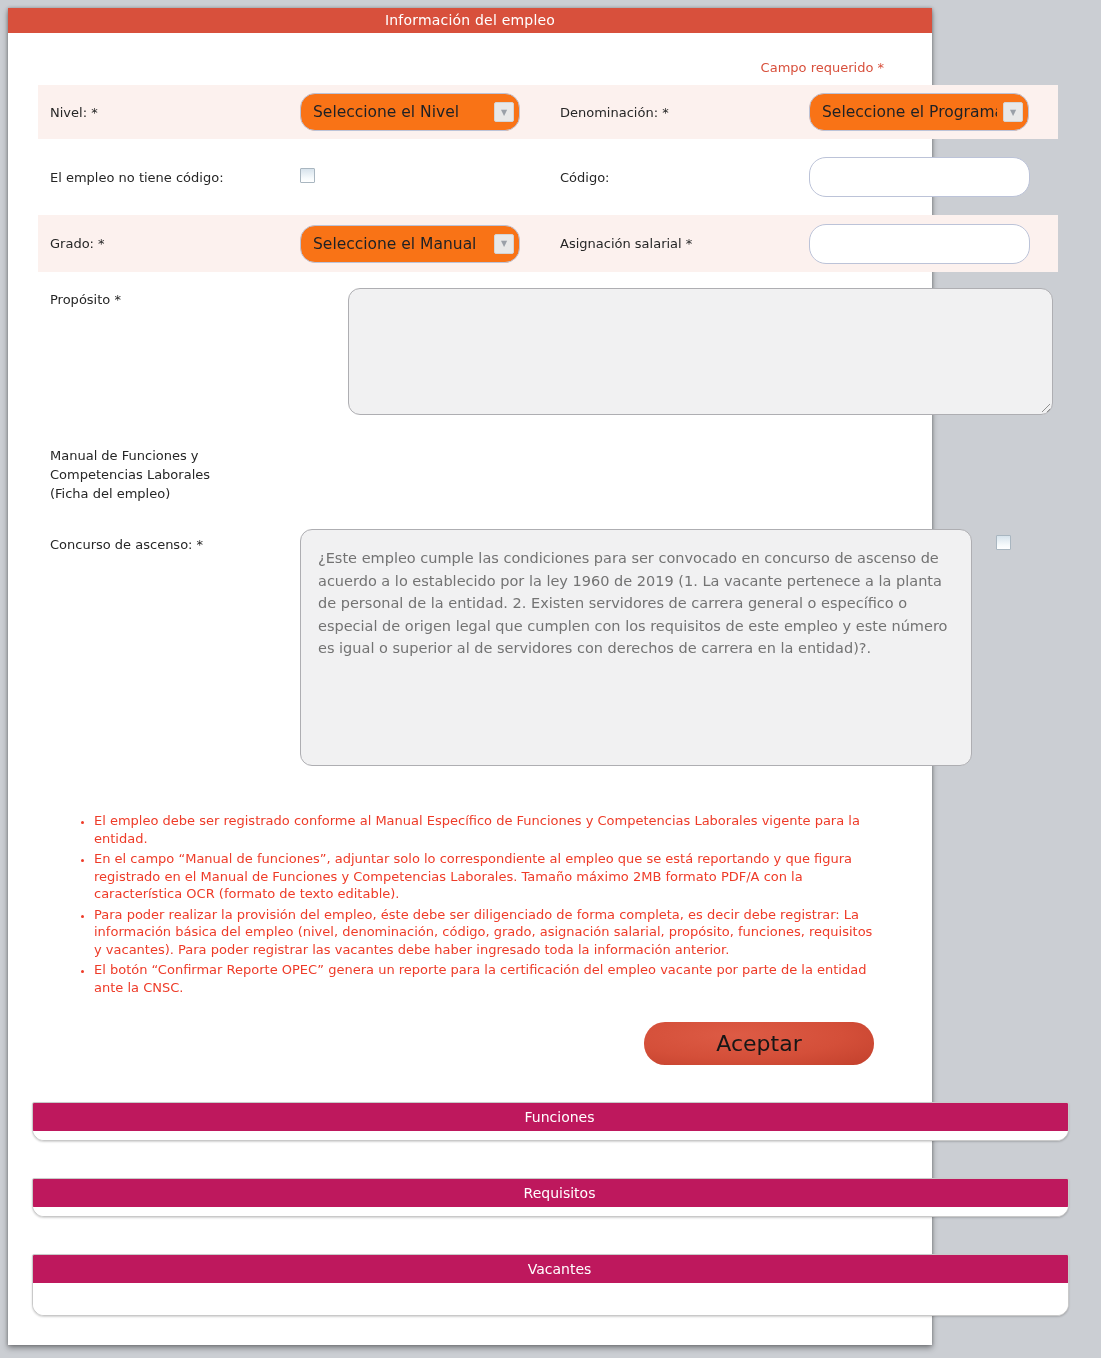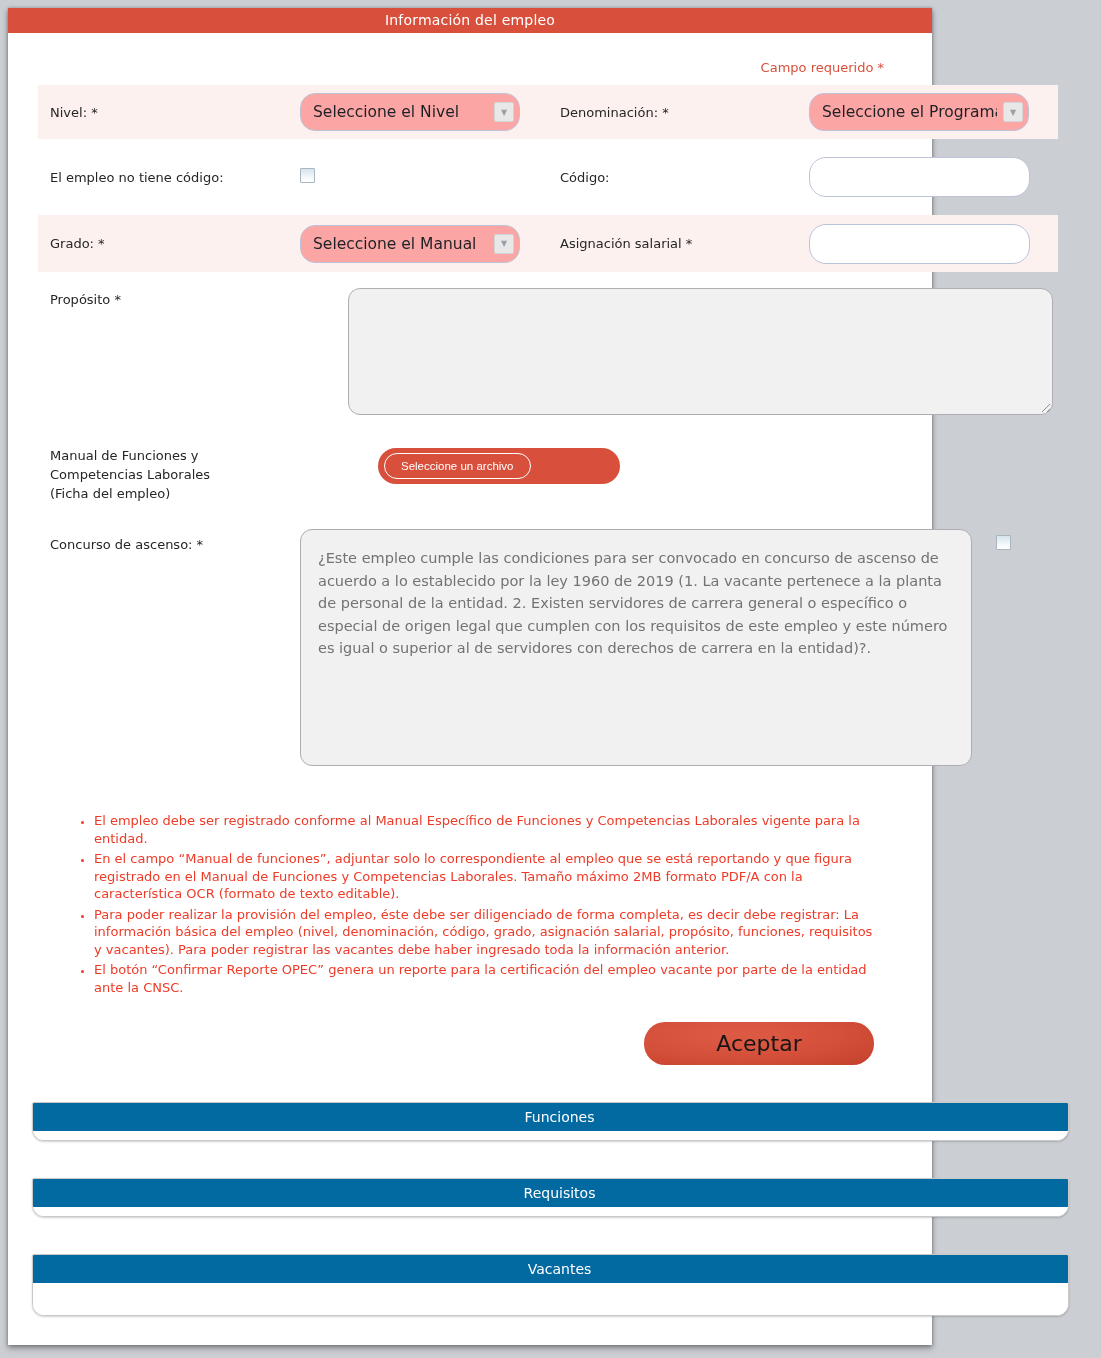--- a/index.html
+++ b/index.html
@@ -32,21 +32,21 @@
     display:grid; grid-template-columns:250px 260px 249px 1fr;
     align-items:center; padding-left:12px;
   }
   .row.pink { background:#fcf1ee; }
   .r1 { height:54px; }
   .r2 { height:76px; }
   .r3 { height:57px; }
   .label { font-size:13px; color:#262626; }
 
   .select {
-    width:220px; height:38px; background:#fca5a5;
+    width:220px; height:38px; background:#f97316;
     border:1px solid #bcc3d8; border-radius:15px;
     display:flex; align-items:center; padding:0 5px 0 12px;
     font-size:15.5px; color:#1d2126; cursor:pointer;
   }
   .select .sel-text {
     white-space:nowrap; overflow:hidden; max-width:175px; flex:0 1 auto;
   }
   .select .arrow {
     margin-left:auto; width:20px; height:20px; background:#e8e8e8;
     border:1px solid #d4d4d4; border-radius:2px; flex:0 0 auto;
@@ -115,21 +115,21 @@
     background:radial-gradient(ellipse at 40% 30%, #dd5b45 0%, #d44f39 55%, #c2402c 100%);
     color:#161616; font-size:22px; font-family:inherit;
   }
 
   
   .sections { margin:37px 24px 0 24px; width:1037px; }
   .section { border:1px solid #c9c9c9; border-radius:2px 2px 12px 12px;
     box-shadow:0 1px 2px rgba(0,0,0,.18); overflow:hidden; background:#fff; }
   .section + .section { margin-top:37px; }
   .section-header {
-    height:28px; background:#0369a1; color:#ffffff; text-align:center;
+    height:28px; background:#be185d; color:#ffffff; text-align:center;
     font-size:14px; line-height:28px; cursor:pointer;padding-left:18px;
   }
   .section-body { background:#ffffff; height:9px; }
   .section-body.tall { height:32px; }
 </style>
 </head>
 <body>
 
 <div class="frame">
   <div class="page">
@@ -172,25 +172,20 @@
 
       <div class="row-proposito">
         <div class="label">Propósito *</div>
         <div class="bigbox proposito-box">
           <span class="resize-handle"></span>
         </div>
       </div>
 
       <div class="row-manual pink">
         <div class="label manual-label">Manual de Funciones y Competencias Laborales (Ficha del empleo)</div>
-        <div>
-          <button class="file-button">
-            <span class="inner">Seleccione un archivo</span>
-          </button>
-        </div>
       </div>
 
       <div class="row-concurso">
         <div class="label">Concurso de ascenso: *</div>
         <div class="bigbox concurso-box">¿Este empleo cumple las condiciones para ser convocado en concurso de ascenso de acuerdo a lo establecido por la ley 1960 de 2019 (1. La vacante pertenece a la planta de personal de la entidad. 2. Existen servidores de carrera general o específico o especial de origen legal que cumplen con los requisitos de este empleo y este número es igual o superior al de servidores con derechos de carrera en la entidad)?.</div>
         <div><span class="checkbox concurso-check"></span></div>
       </div>
     </div>
 
     <ul class="notes">

